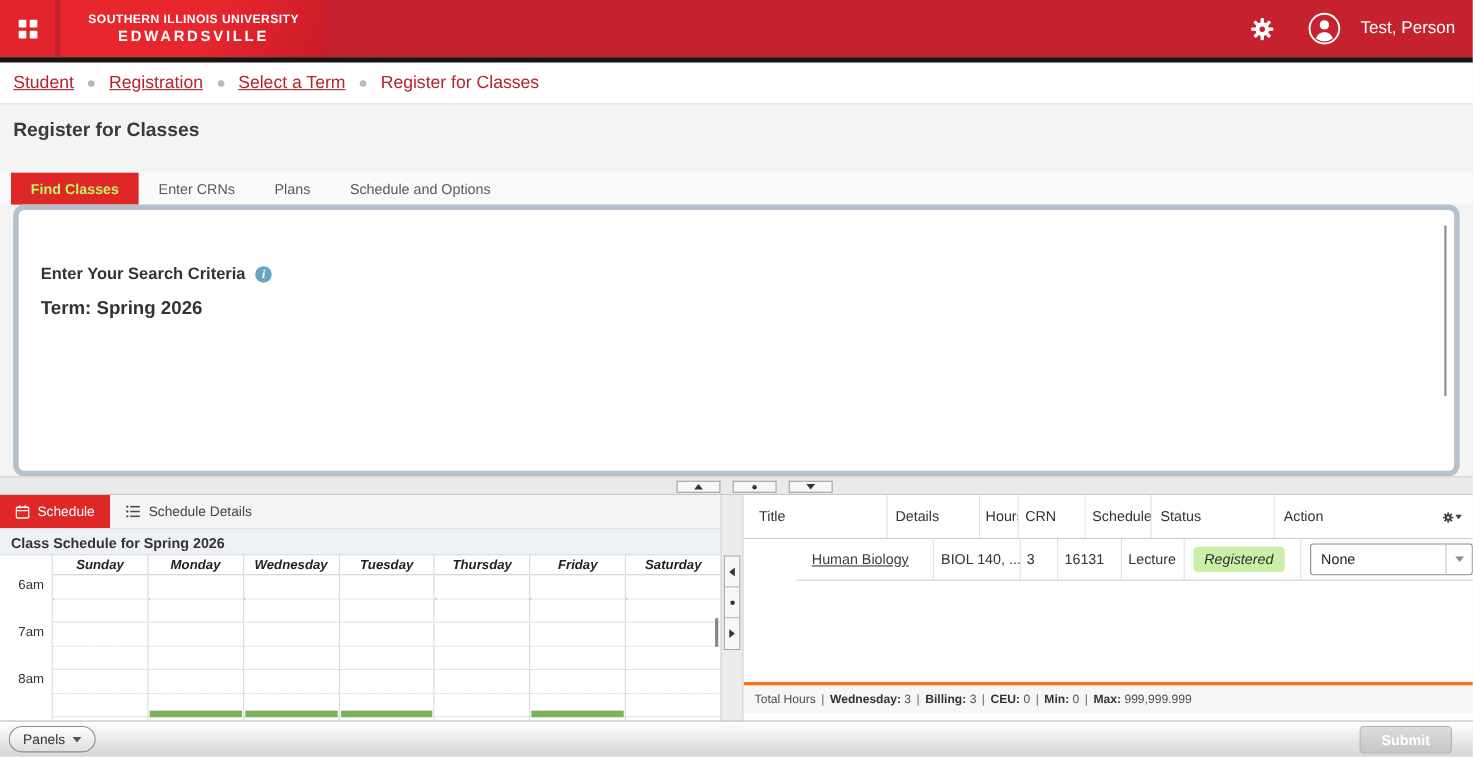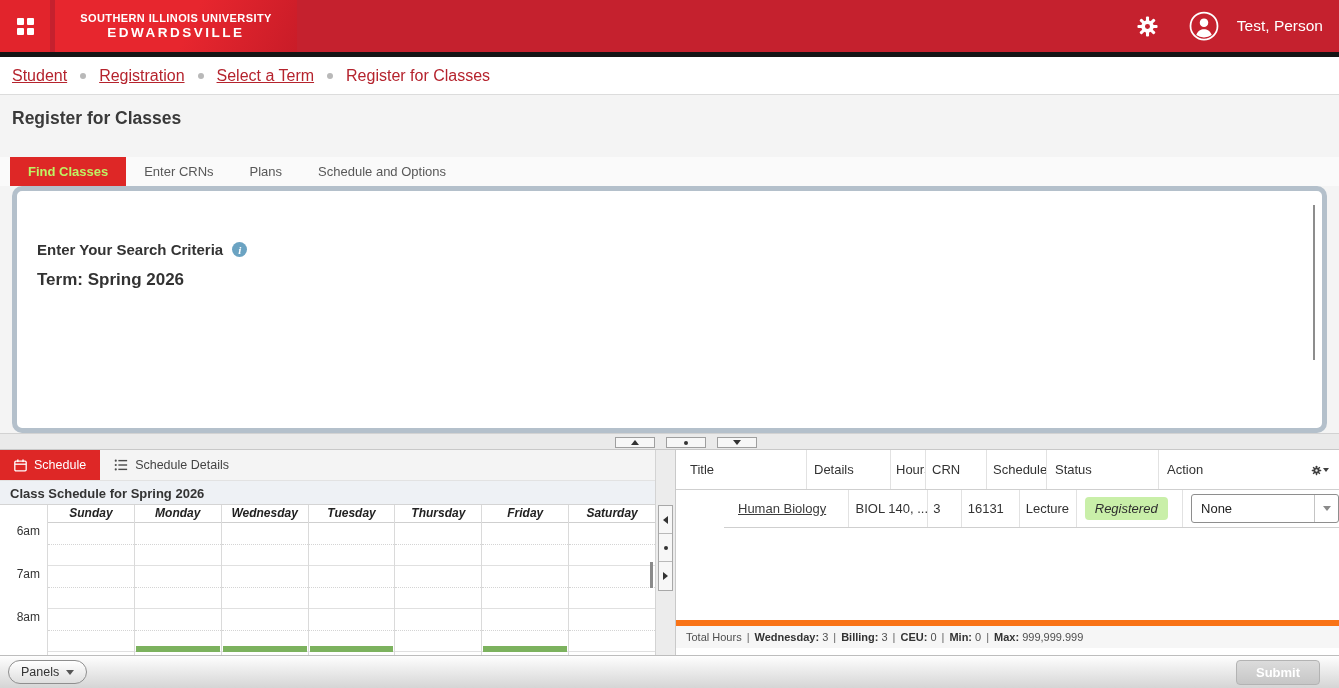--- a/index.html
+++ b/index.html
@@ -124,21 +124,21 @@
                      border-top:4px solid #3f3f3f; margin-left:1px; margin-bottom:1px; }
   .title-link { color:#3b3b3b; text-decoration:underline; cursor:pointer; }
   .status-pill { background:var(--status-green-bg,#c9efa9); font-style:italic; padding:4px 10px; border-radius:4px; color:#2f2f2f; }
   .action-select { width:148px; height:29px; border:1px solid #8e8e8e; border-radius:3px; background:#fff;
                    display:flex; align-items:center; cursor:pointer; }
   .action-select .val { flex:1; padding-left:9px; font-size:13px; color:#222; }
   .action-select .caret-box { width:24px; align-self:stretch; border-left:1px solid #c4c4c4;
                               display:flex; align-items:center; justify-content:center; }
   .caret-box .tri-down { border-left-width:4px; border-right-width:4px; border-top:5px solid #8a8a8a; }
   .sum-footer { position:absolute; left:0; right:0; bottom:7px; height:28px; background:#f6f6f6;
-                border-top:6px solid #f97316; font-size:11px; color:#4f4f4f; display:flex;
+                border-top:3px solid #f97316; font-size:11px; color:#4f4f4f; display:flex;
                 align-items:center; padding-left:10px; white-space:pre; }
   .sum-footer b { color:#333; }
   .sum-footer .sep { margin:0 5px; color:#666; }
 
   
   .page-footer { position:absolute; left:0; top:655px; width:100%; height:33px;
                  background:linear-gradient(#fefefe,#d5d5d5); border-top:1px solid #bdbdbd; }
   .panels-btn { position:absolute; left:8px; top:4px; height:24px; border:1px solid #8f8f8f; border-radius:12px;
                 background:linear-gradient(#ffffff,#dedede); display:flex; align-items:center; gap:7px;
                 padding:0 12px; font-size:12.5px; color:#333; cursor:pointer; }

